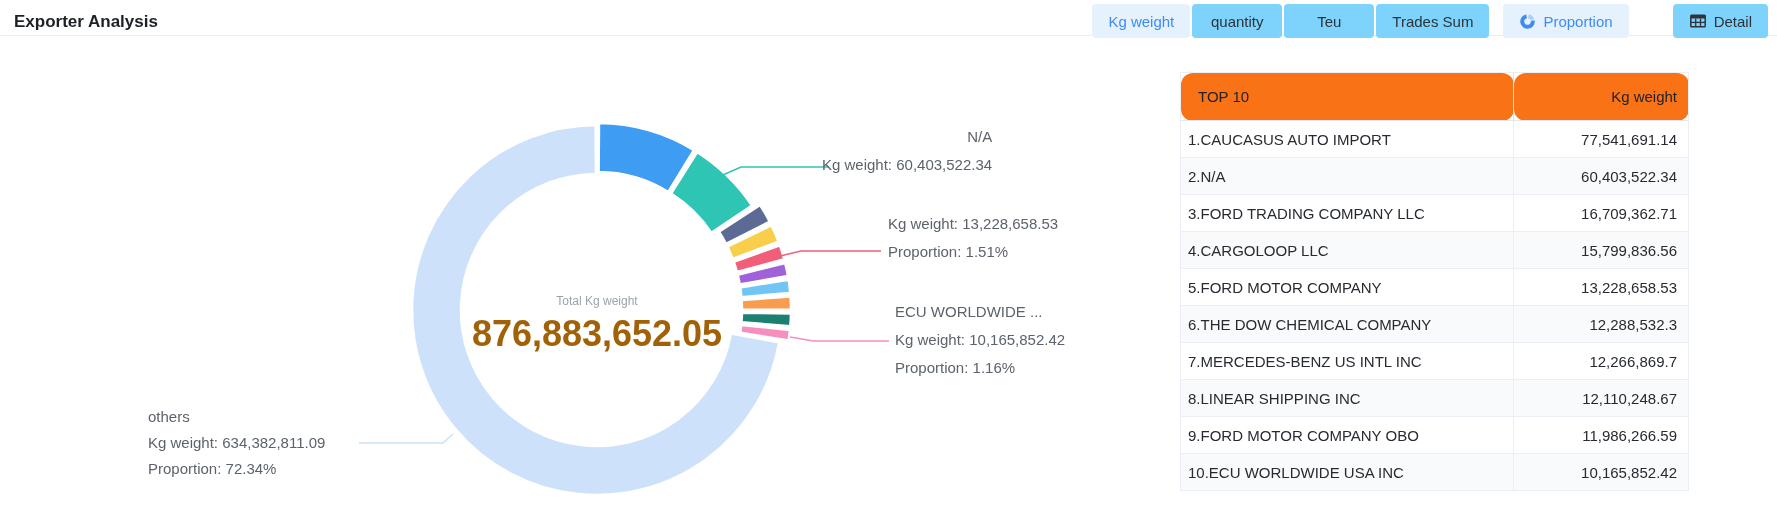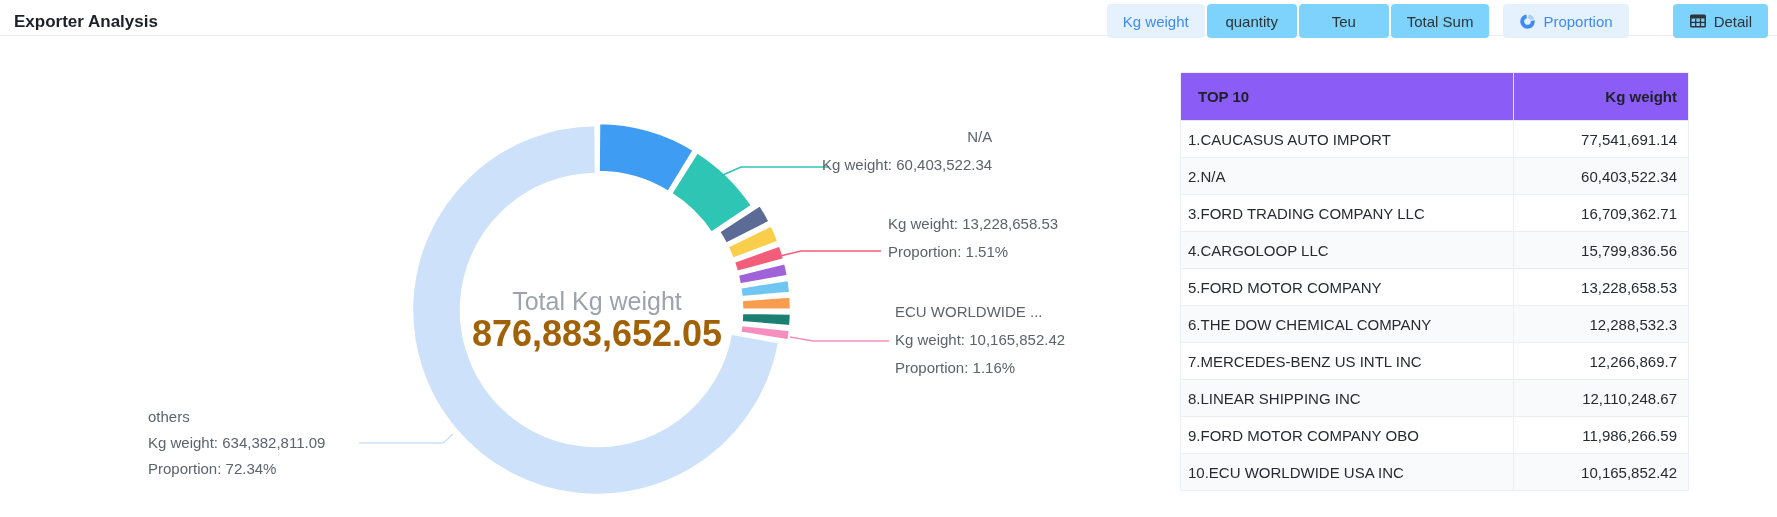--- a/index.html
+++ b/index.html
@@ -29,40 +29,41 @@
     cursor:pointer; white-space:nowrap; user-select:none;
   }
   .tab-group.second .tab { min-width:0; }
   .tab.active { background:#e6f1fe; color:#3d8bf5; }
   .tab .ticon { display:flex; align-items:center; }
   
   #chart-svg { position:absolute; left:0; top:0; }
   .center-label {
     position:absolute; left:397px; top:288px; width:400px; text-align:center;
   }
-  .center-label .cl-title { font-size:25px; line-height:26px; color:#9ca3ad; }
+  .center-label .cl-title { font-size:12px; line-height:26px; color:#9ca3ad; }
   .center-label .cl-value { font-size:36px; line-height:40px; color:#a16207; font-weight:700; }
   .callout { position:absolute; font-size:15px; line-height:28px; color:#5c636c; white-space:nowrap; }
   .callout div { height:28px; }
   .co-na     { left:822px; top:123px;text-align:right; }
   .co-ford   { left:888px; top:210px; }
   .co-ecu    { left:895px; top:298px; }
   .co-others { left:148px; top:404px; line-height:26px; }
   .co-others div { height:26px; }
   
   .top-table {
     position:absolute; left:1180px; top:72px; width:508px;
     border-collapse:collapse; table-layout:fixed; font-size:15px;
     border:1px solid #ebeef5;
   }
   .top-table col.c-name  { width:333px; }
   .top-table col.c-value { width:175px; }
   .top-table th {
-    background:#8b5cf6; height:45px; color:#1d2129; font-weight:700;
+    background:#f97316; height:45px; color:#1d2129; font-weight:400;
     border-bottom:1px solid #e3e8f2;
+    border-radius:12px;
   }
   .top-table th.h-name  { text-align:left; padding-left:17px; }
   .top-table th.h-value { text-align:right; padding-right:11px; border-left:1px solid #dfe4f0; }
   .top-table td {
     height:34px; color:#272b31; border-bottom:1px solid #ebeef5;
     overflow:hidden; white-space:nowrap;
   }
   .top-table td.t-name  { text-align:left; padding-left:7px; }
   .top-table td.t-value { text-align:right; padding-right:11px; border-left:1px solid #ebeef5; }
   .top-table tbody tr:nth-child(even) { background:#f9fafb; }
@@ -77,21 +78,21 @@
         <div class="tab active">
           <span>Kg weight</span>
         </div>
         <div class="tab">
           <span>quantity</span>
         </div>
         <div class="tab">
           <span>Teu</span>
         </div>
         <div class="tab">
-          <span>Total Sum</span>
+          <span>Trades Sum</span>
         </div>
       </div>
     <div class="tab-group second">
         <div class="tab active">
           <span class="ticon">
             <svg width="17" height="17" viewBox="0 0 18 18" fill="none">
               <path d="M14.51 8.03 A5.6 5.6 0 1 1 8.03 3.49" stroke="#3d8bf5" stroke-width="4.1"></path>
               <path d="M9.97 3.49 A5.6 5.6 0 0 1 14.26 7.08" stroke="#a9cef8" stroke-width="4.1"></path>
             </svg>
           </span>

